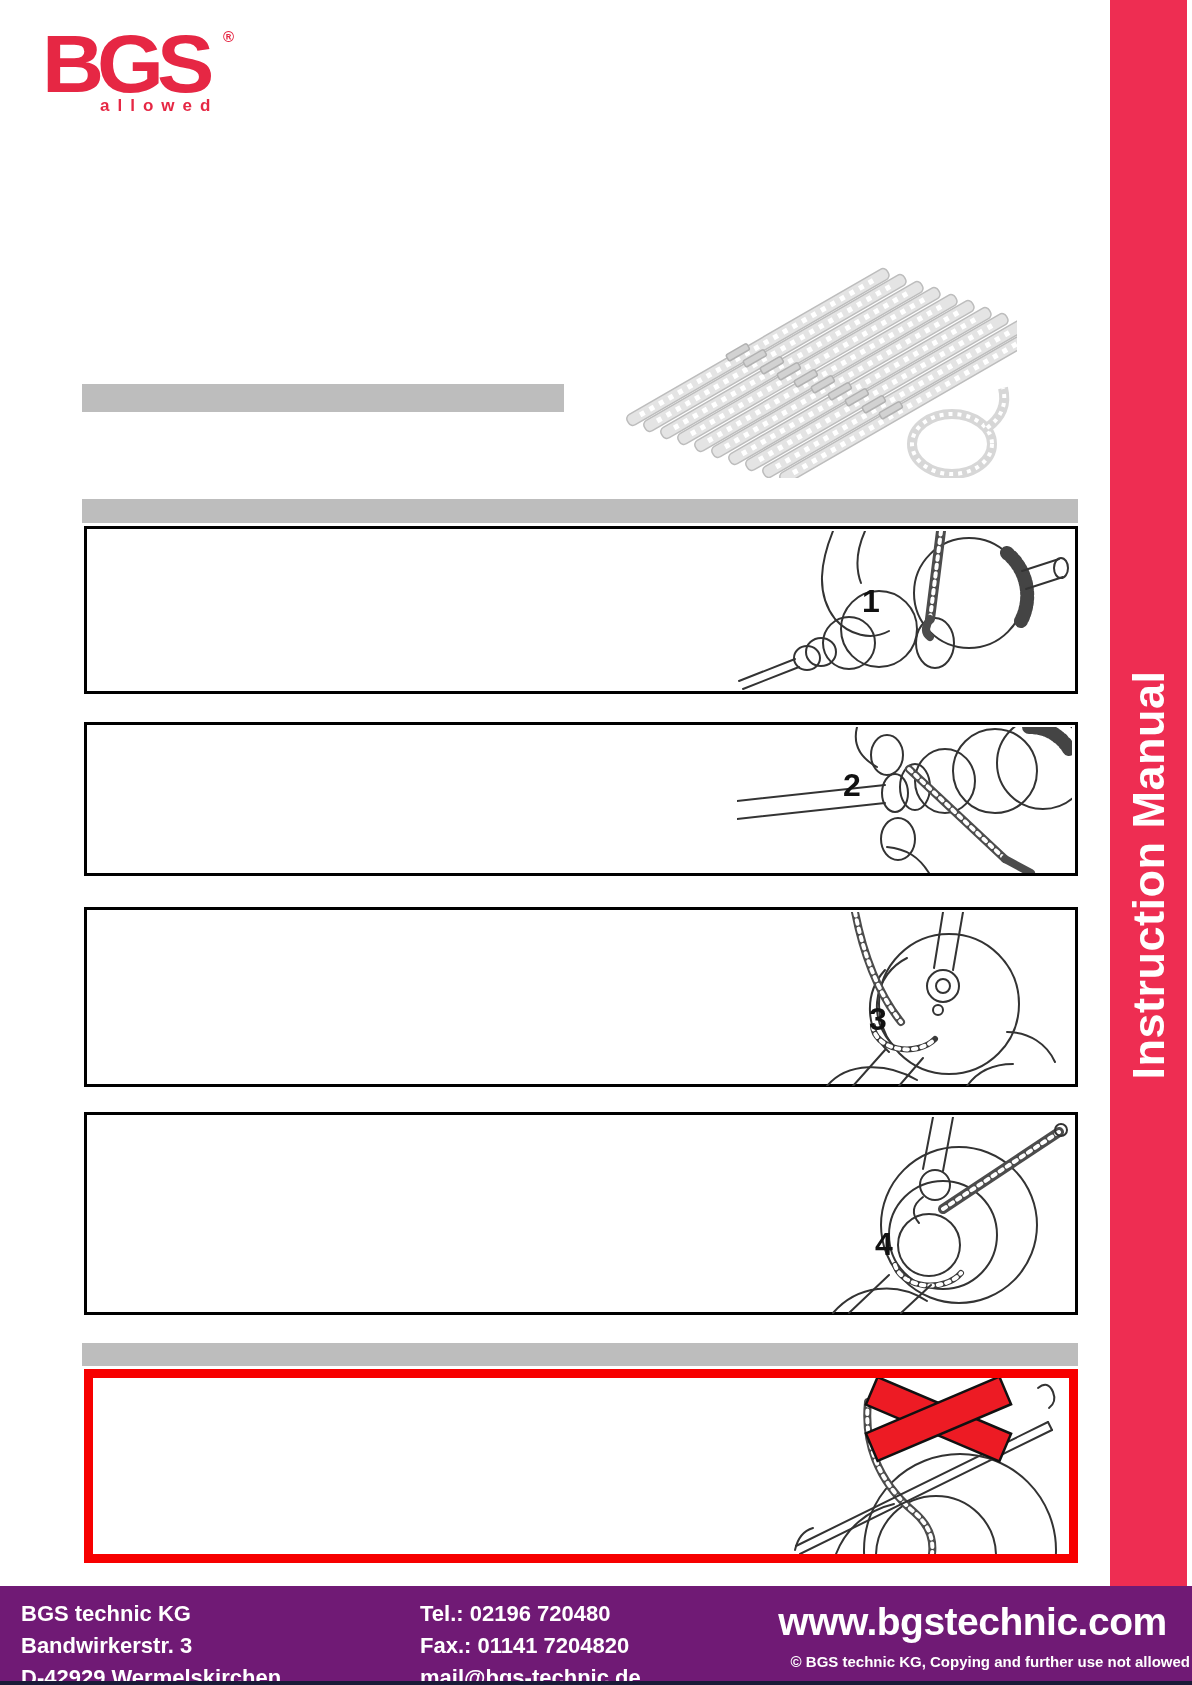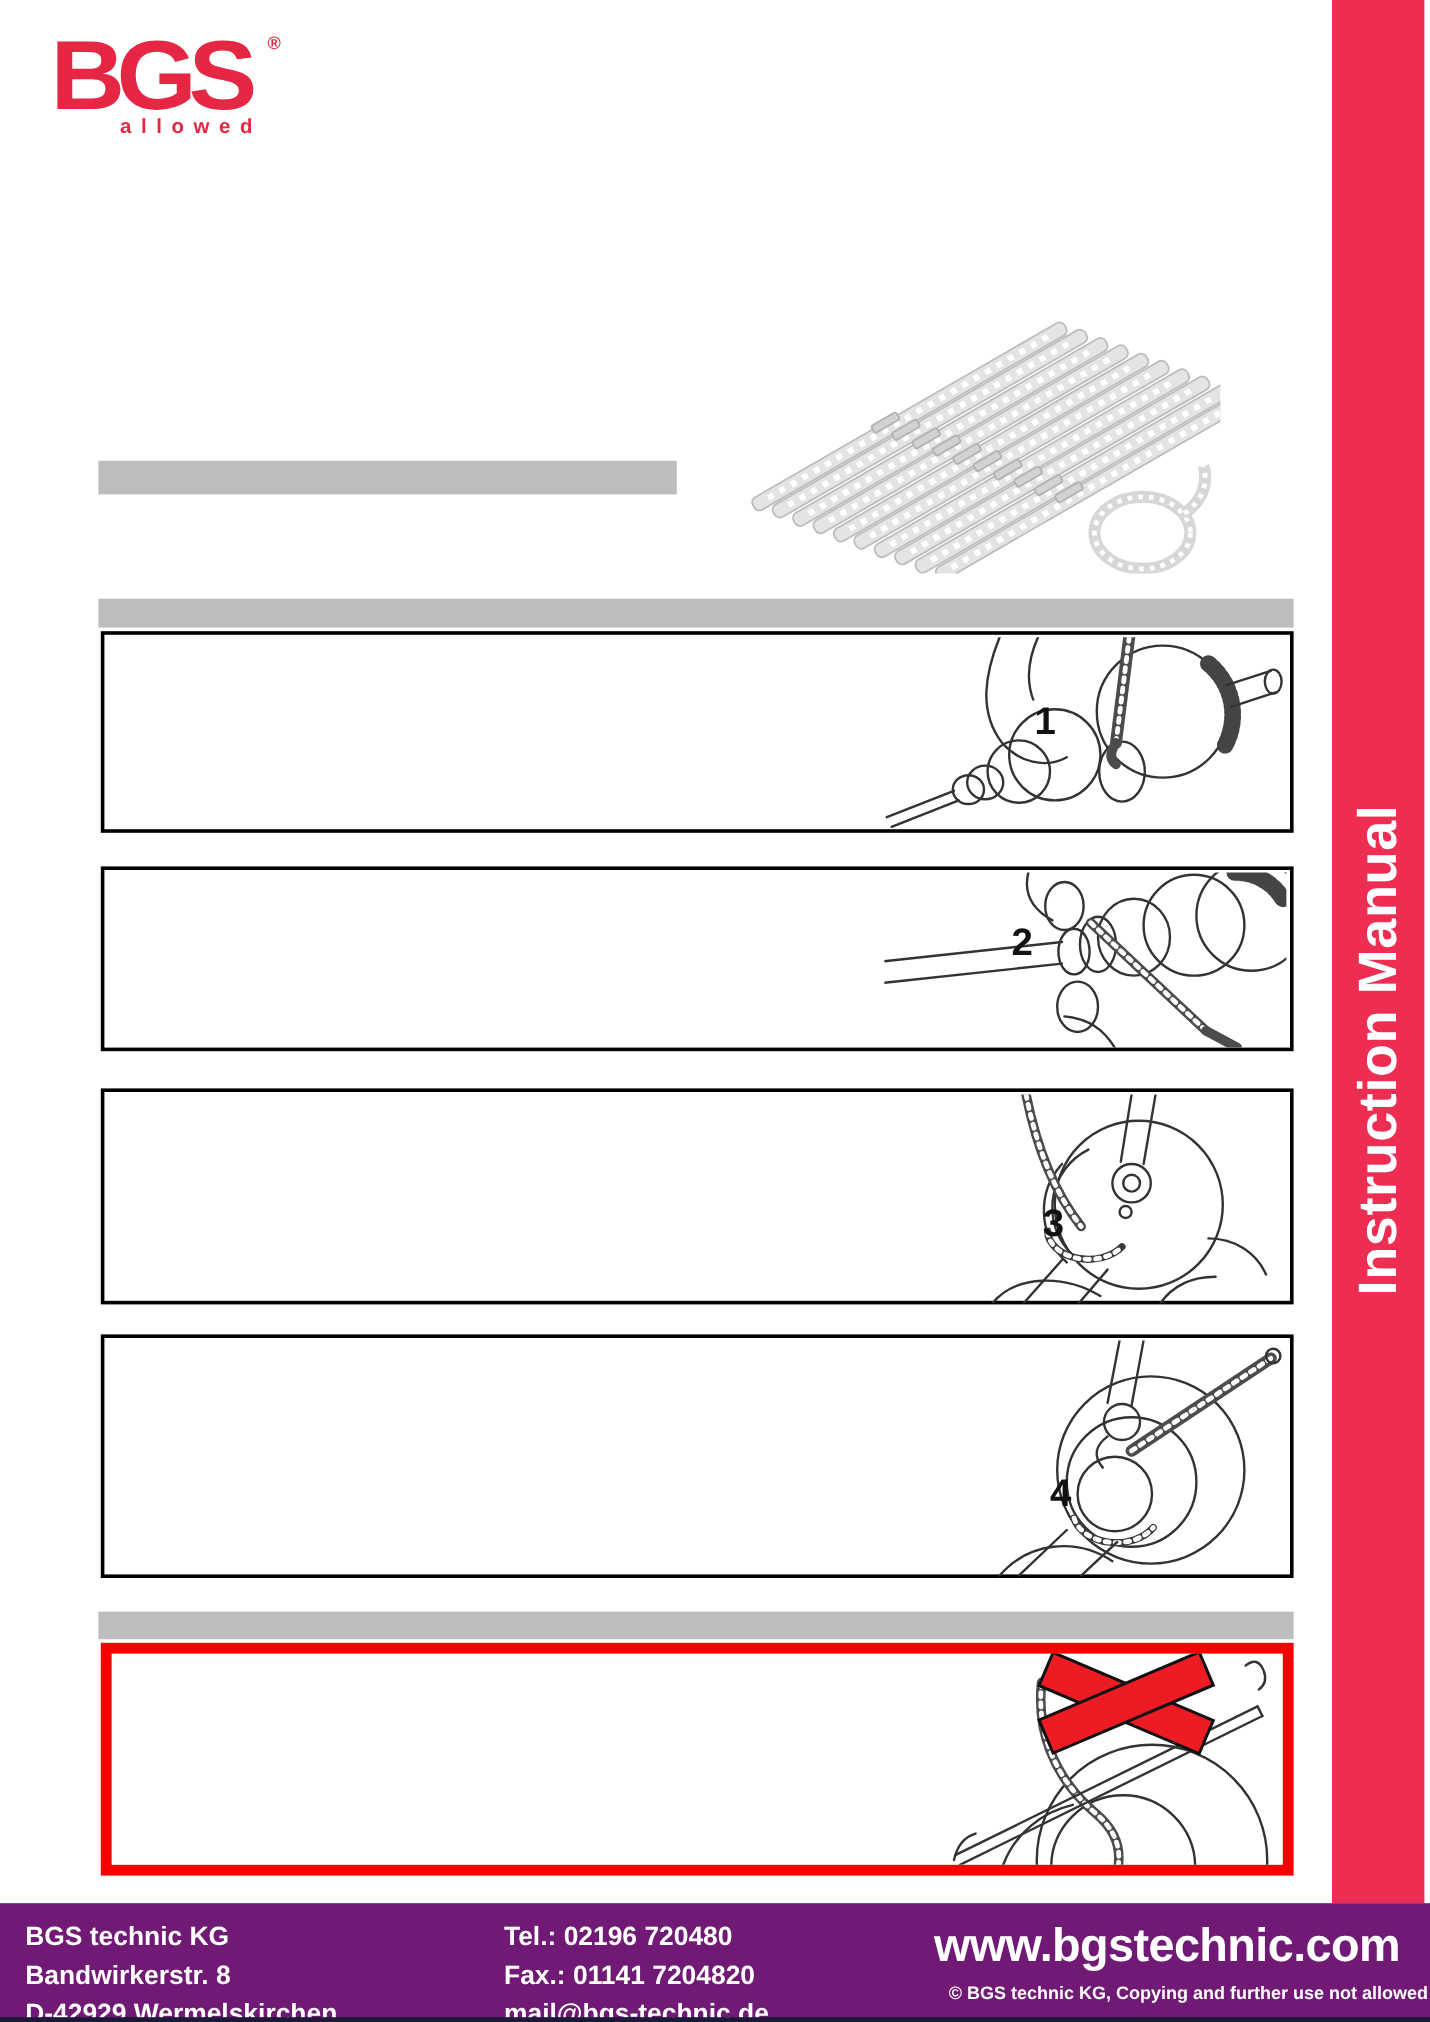--- a/index.html
+++ b/index.html
@@ -236,21 +236,21 @@
     </div>
   </div>
 
   <div class="sidebar">
     <span class="sidebar-text">Instruction Manual</span>
   </div>
 
   <div class="footer">
     <div class="f-col f-col1">
       <div>BGS technic KG</div>
-      <div>Bandwirkerstr. 8</div>
+      <div>Bandwirkerstr. 3</div>
       <div>D-42929 Wermelskirchen</div>
     </div>
     <div class="f-col f-col2">
       <div>Tel.: 02196 720480</div>
       <div>Fax.: 01141 7204820</div>
       <div>mail@bgs-technic.de</div>
     </div>
     <div class="f-web">www.bgstechnic.com</div>
     <div class="f-copy">© BGS technic KG, Copying and further use not allowed</div>
   </div>

